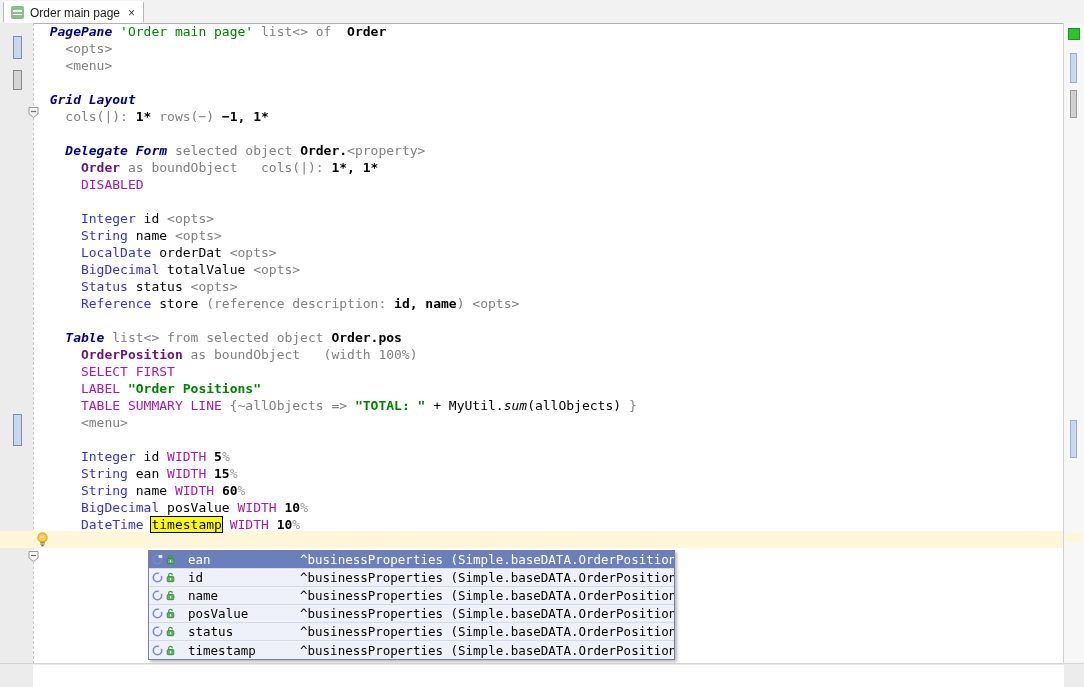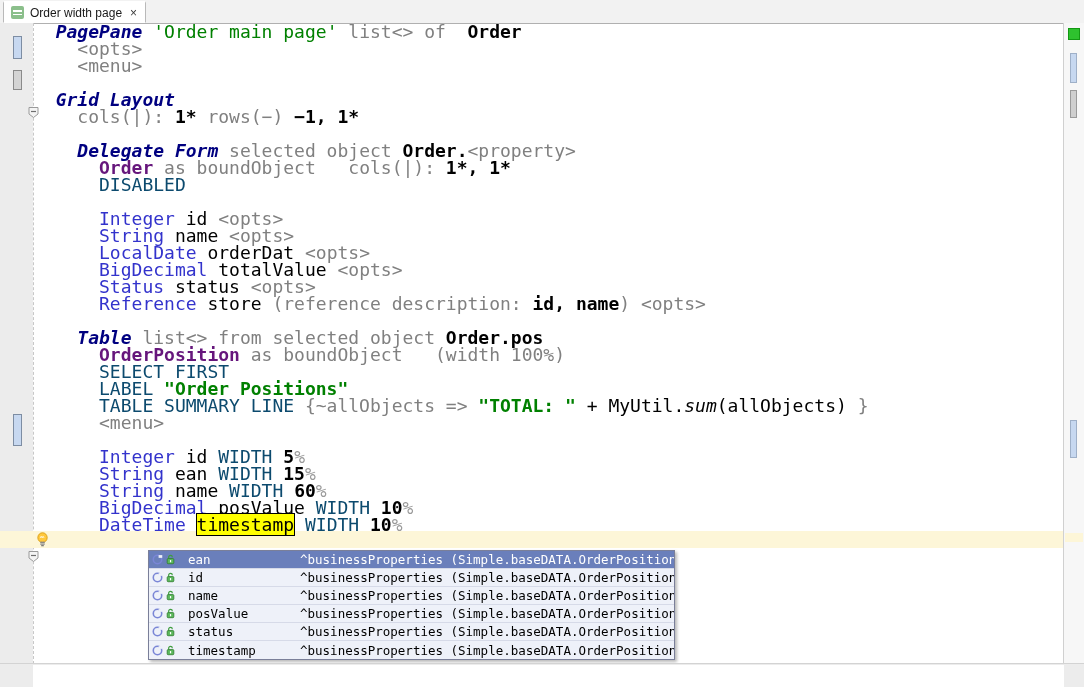--- a/index.html
+++ b/index.html
@@ -65,41 +65,41 @@
     box-sizing:border-box;
   }
   .fold-icon svg { display:block; }
 
   .bulb { position:absolute; left:35px; width:15px; height:15px; }
 
   
   .code {
     position:absolute; left:34px; top:23px;
     font-family:"DejaVu Sans Mono", monospace;
-    font-size:18px;
+    font-size:13px;
     line-height:17px;
     white-space:pre;
     color:#000000;
   }
   .line { height:17px; }
 
   .hl-line {
     position:absolute; left:0; width:1084px; height:17px;
     background:#fdf6d8;
   }
 
   
   .kw      { color:#000080; font-weight:bold; font-style:italic; }  
   .type    { color:#3333cc; }                                        
   .entity  { color:#66167c; font-weight:bold; }                      
   .plain   { color:#000000; }
   .pgray   { color:#808080; }                                        
   .str     { color:#008000; }                                        
   .strb    { color:#008000; font-weight:bold; }                      
-  .mod     { color:#0c4a6e; }
+  .mod     { color:#a21caf; }
   .num     { color:#000000; font-weight:bold; }
   .pct     { color:#9a9a9a; }
   .ital    { font-style:italic;margin-top:24px; }
   .bold    { font-weight:bold; }
 
   .hl-token {
     background:#ffff00; color:#000000;
     outline:1px solid #000000;
   }
 
@@ -157,21 +157,21 @@
   }
 </style>
 </head>
 <body>
 
 <div class="ide">
 
   <div class="tabbar">
     <div class="tab">
       <span class="tab-icon"></span>
-      <span class="tab-label">Order width page</span>
+      <span class="tab-label">Order main page</span>
       <span class="tab-close">×</span>
     </div>
   </div>
 
   <div class="gutter"></div>
   <div class="fold-line"></div>
 
   <div class="marker blue" style="left:13px; top:36px; height:23px;"></div>
   <div class="marker gray" style="left:13px; top:70px; height:20px;"></div>
   <div class="marker blue" style="left:13px; top:414px; height:32px;"></div>

